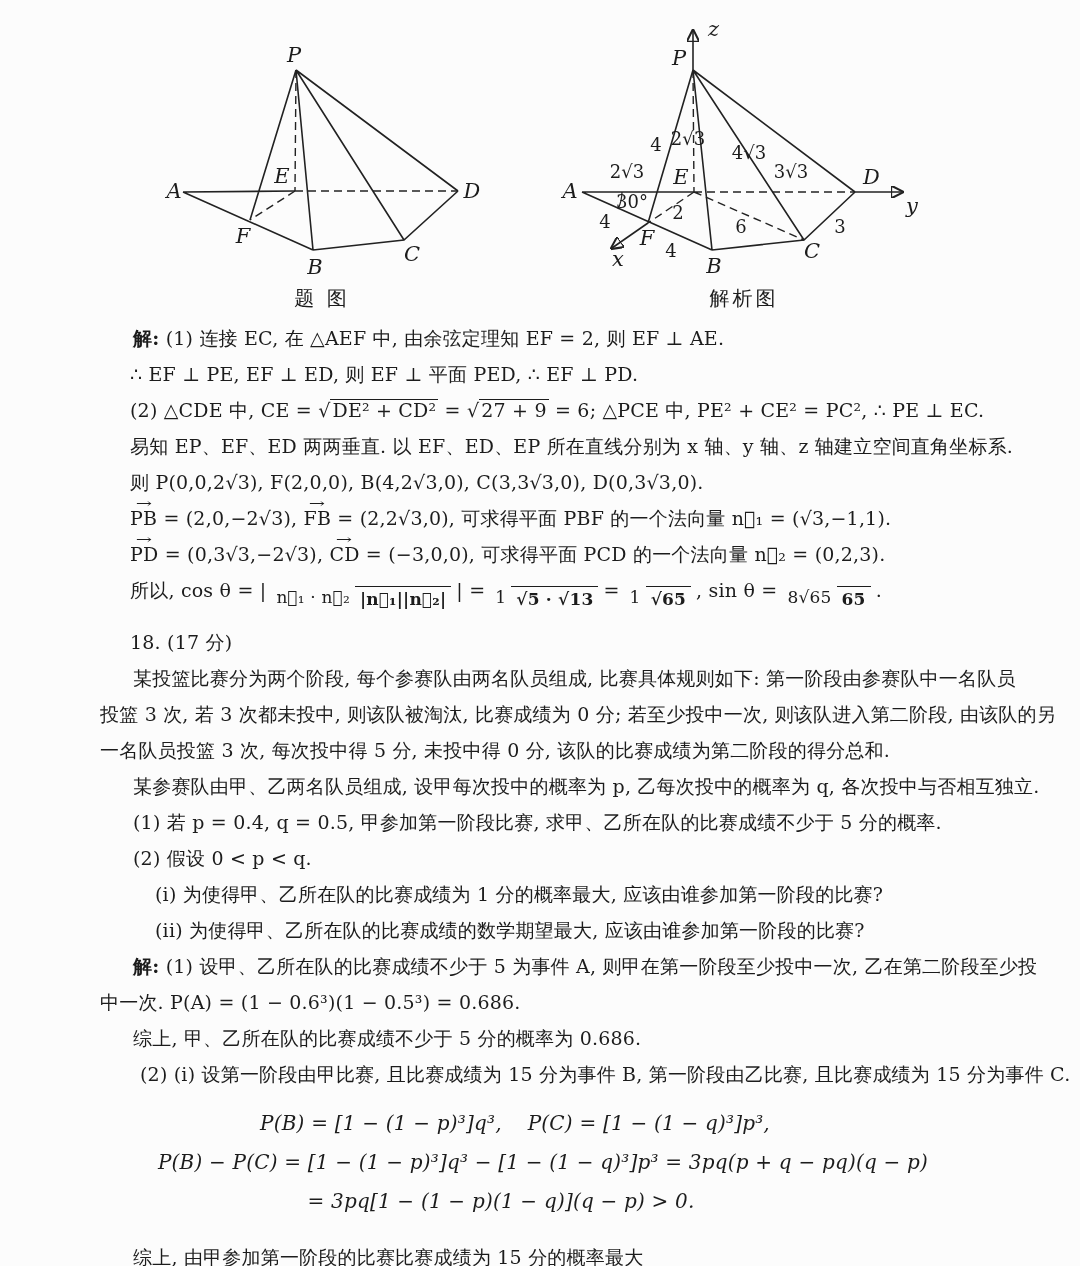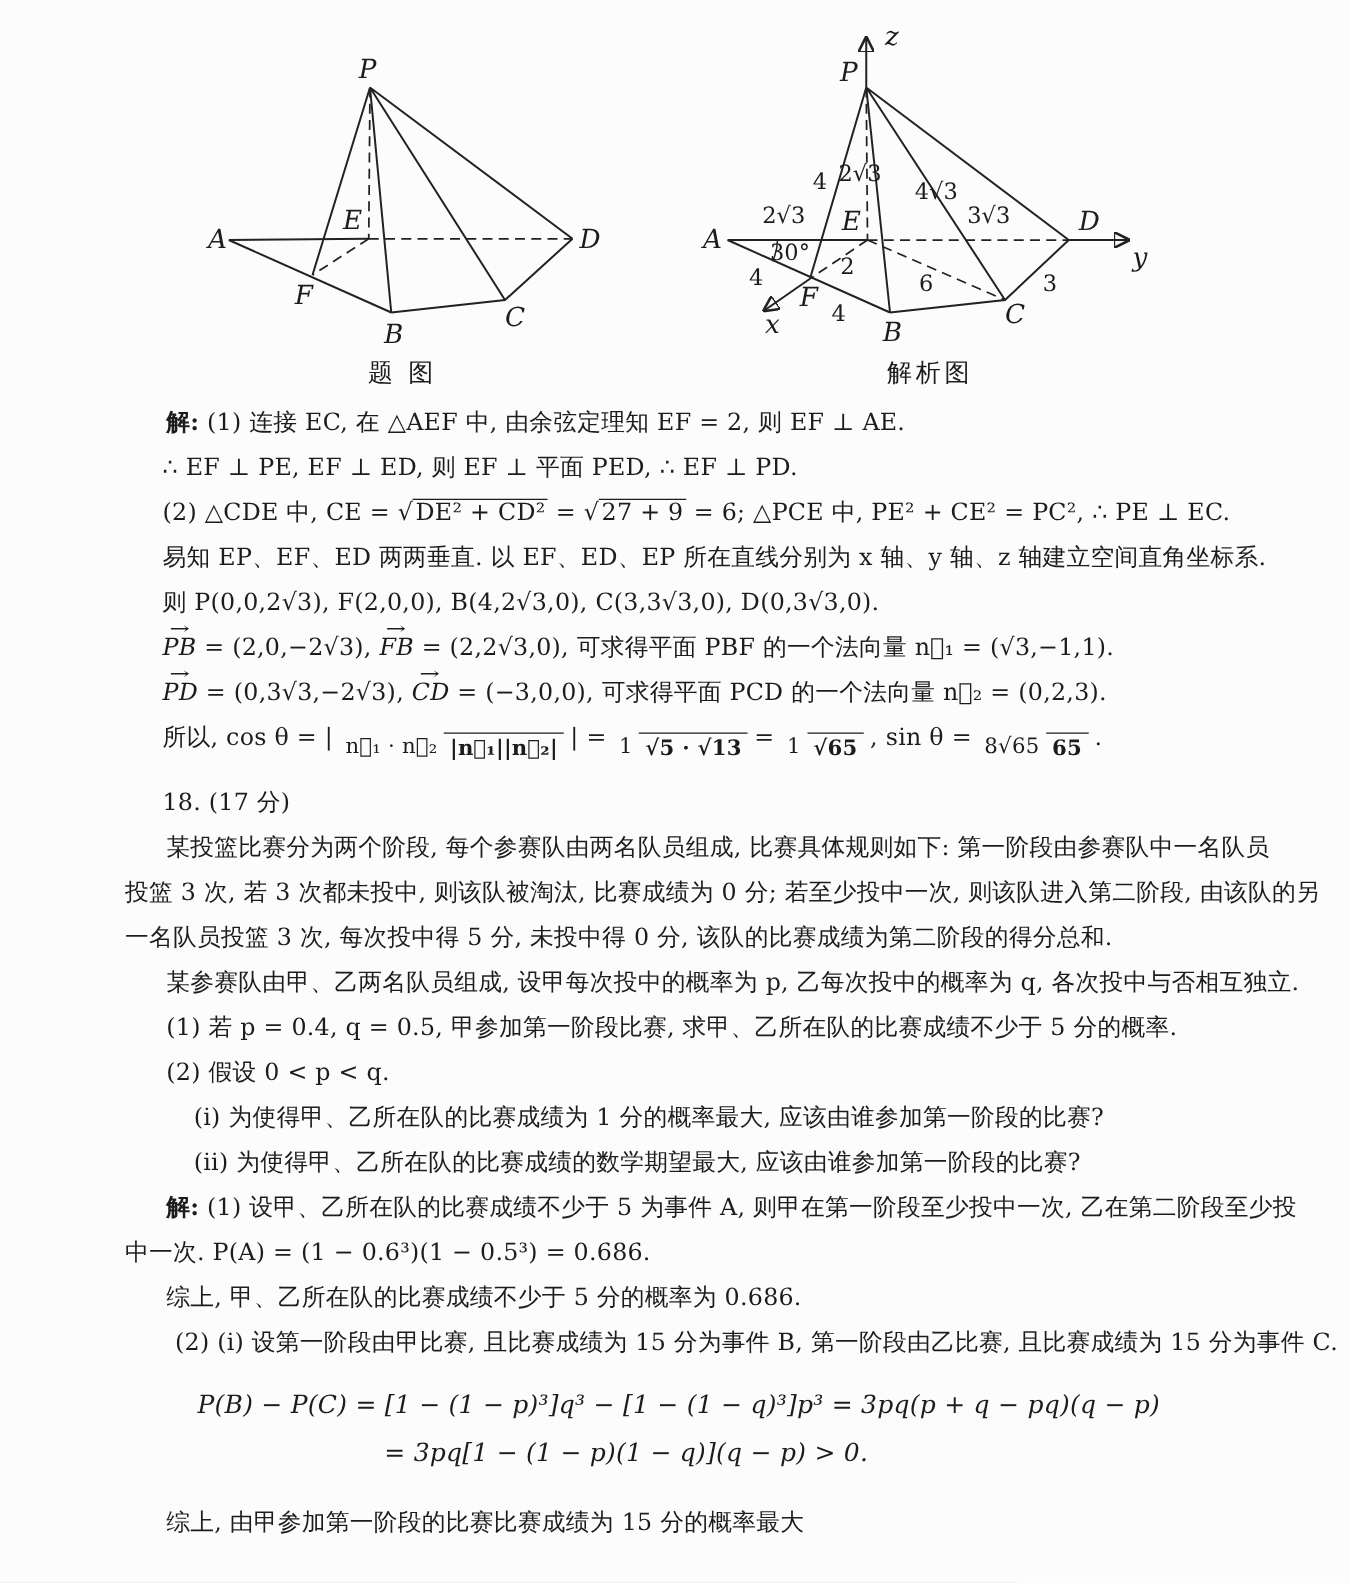--- a/index.html
+++ b/index.html
@@ -15,21 +15,21 @@
   .ml{font-size:18px;}
   .cap{font-size:20px;letter-spacing:3px;}
   .content{position:absolute;left:100px;top:318px;width:886px;
            font-size:19px;line-height:36px;letter-spacing:.2px;}
   .ln{white-space:nowrap;}
   .i30{padding-left:30px;}
   .i33{padding-left:33px;}
   .i40{padding-left:40px;}
   .i55{padding-left:55px;}
   .b{font-weight:bold;}
-  .vec{position:relative;display:inline-block;font-style:italic;text-align:center;}
+  .vec{position:relative;display:inline-block;text-align:center;}
   .vec::after{content:"→";position:absolute;top:-14px;left:50%;
               transform:translateX(-50%) scaleX(1.5);font-size:13px;font-style:normal;}
   .sq{display:inline-block;}
   .sq::before{content:"√";}
   .rad{display:inline-block;border-top:1.4px solid #1c1c1c;padding:0 2px;line-height:1.15;}
   .l8{display:flex;height:52px;white-space:nowrap;}
   .frac{display:inline-flex;flex-direction:row;align-items:center;vertical-align:middle;
         margin:0 5px;font-size:17px;line-height:1.3;}
   .frac .den{border-top:1.4px solid #1c1c1c;padding:1px 5px 0 5px;font-weight:bold;}
   .frac .num{padding:0 5px 1px 5px;}
@@ -151,19 +151,22 @@
     <div class="ln i55">(ii) 为使得甲、乙所在队的比赛成绩的数学期望最大, 应该由谁参加第一阶段的比赛?</div>
 
     <div class="ln i33">
       <span class="b">解:</span><span> (1) 设甲、乙所在队的比赛成绩不少于 5 为事件 A, 则甲在第一阶段至少投中一次, 乙在第二阶段至少投</span>
     </div>
     <div class="ln">中一次. P(A) = (1 − 0.6³)(1 − 0.5³) = 0.686.</div>
     <div class="ln i33">综上, 甲、乙所在队的比赛成绩不少于 5 分的概率为 0.686.</div>
     <div class="ln i40">(2) (i) 设第一阶段由甲比赛, 且比赛成绩为 15 分为事件 B, 第一阶段由乙比赛, 且比赛成绩为 15 分为事件 C.</div>
 
     <div class="eqs">
+      <div class="eq eq1">
+        <span>P(B) = [1 − (1 − p)³]q³,</span><span class="gap"></span><span>P(C) = [1 − (1 − q)³]p³,</span>
+      </div>
       <div class="eq">P(B) − P(C) = [1 − (1 − p)³]q³ − [1 − (1 − q)³]p³ = 3pq(p + q − pq)(q − p)</div>
       <div class="eq eq3">= 3pq[1 − (1 − p)(1 − q)](q − p) &gt; 0.</div>
     </div>
 
     <div class="ln i33 tail">综上, 由甲参加第一阶段的比赛比赛成绩为 15 分的概率最大</div>
   </div>
 </div>
 
 </body></html>

